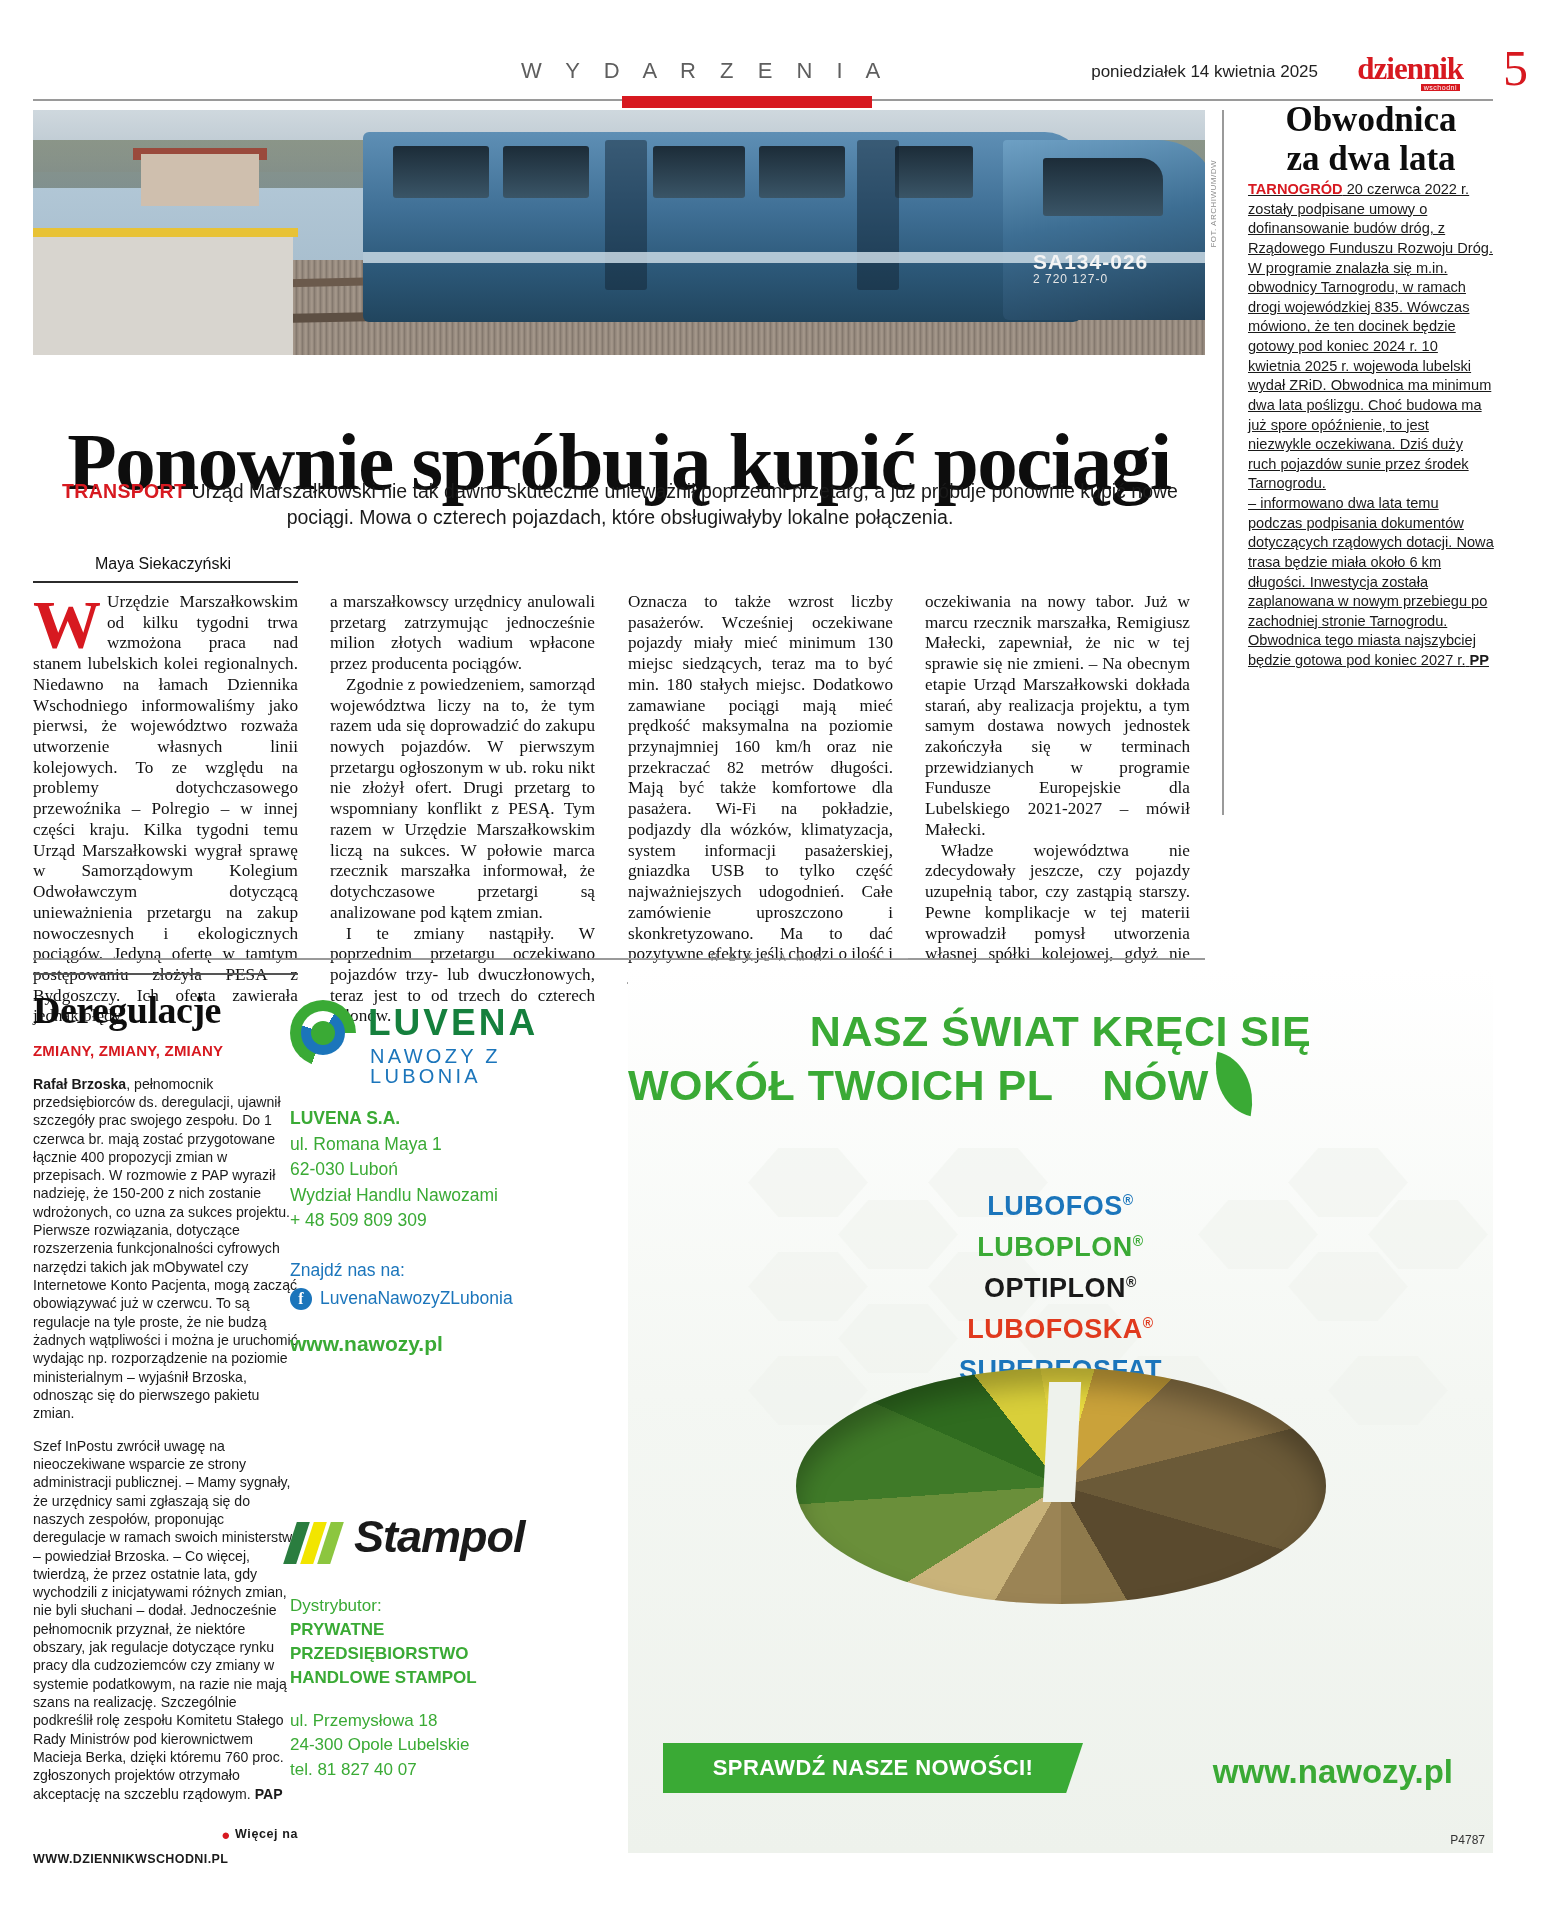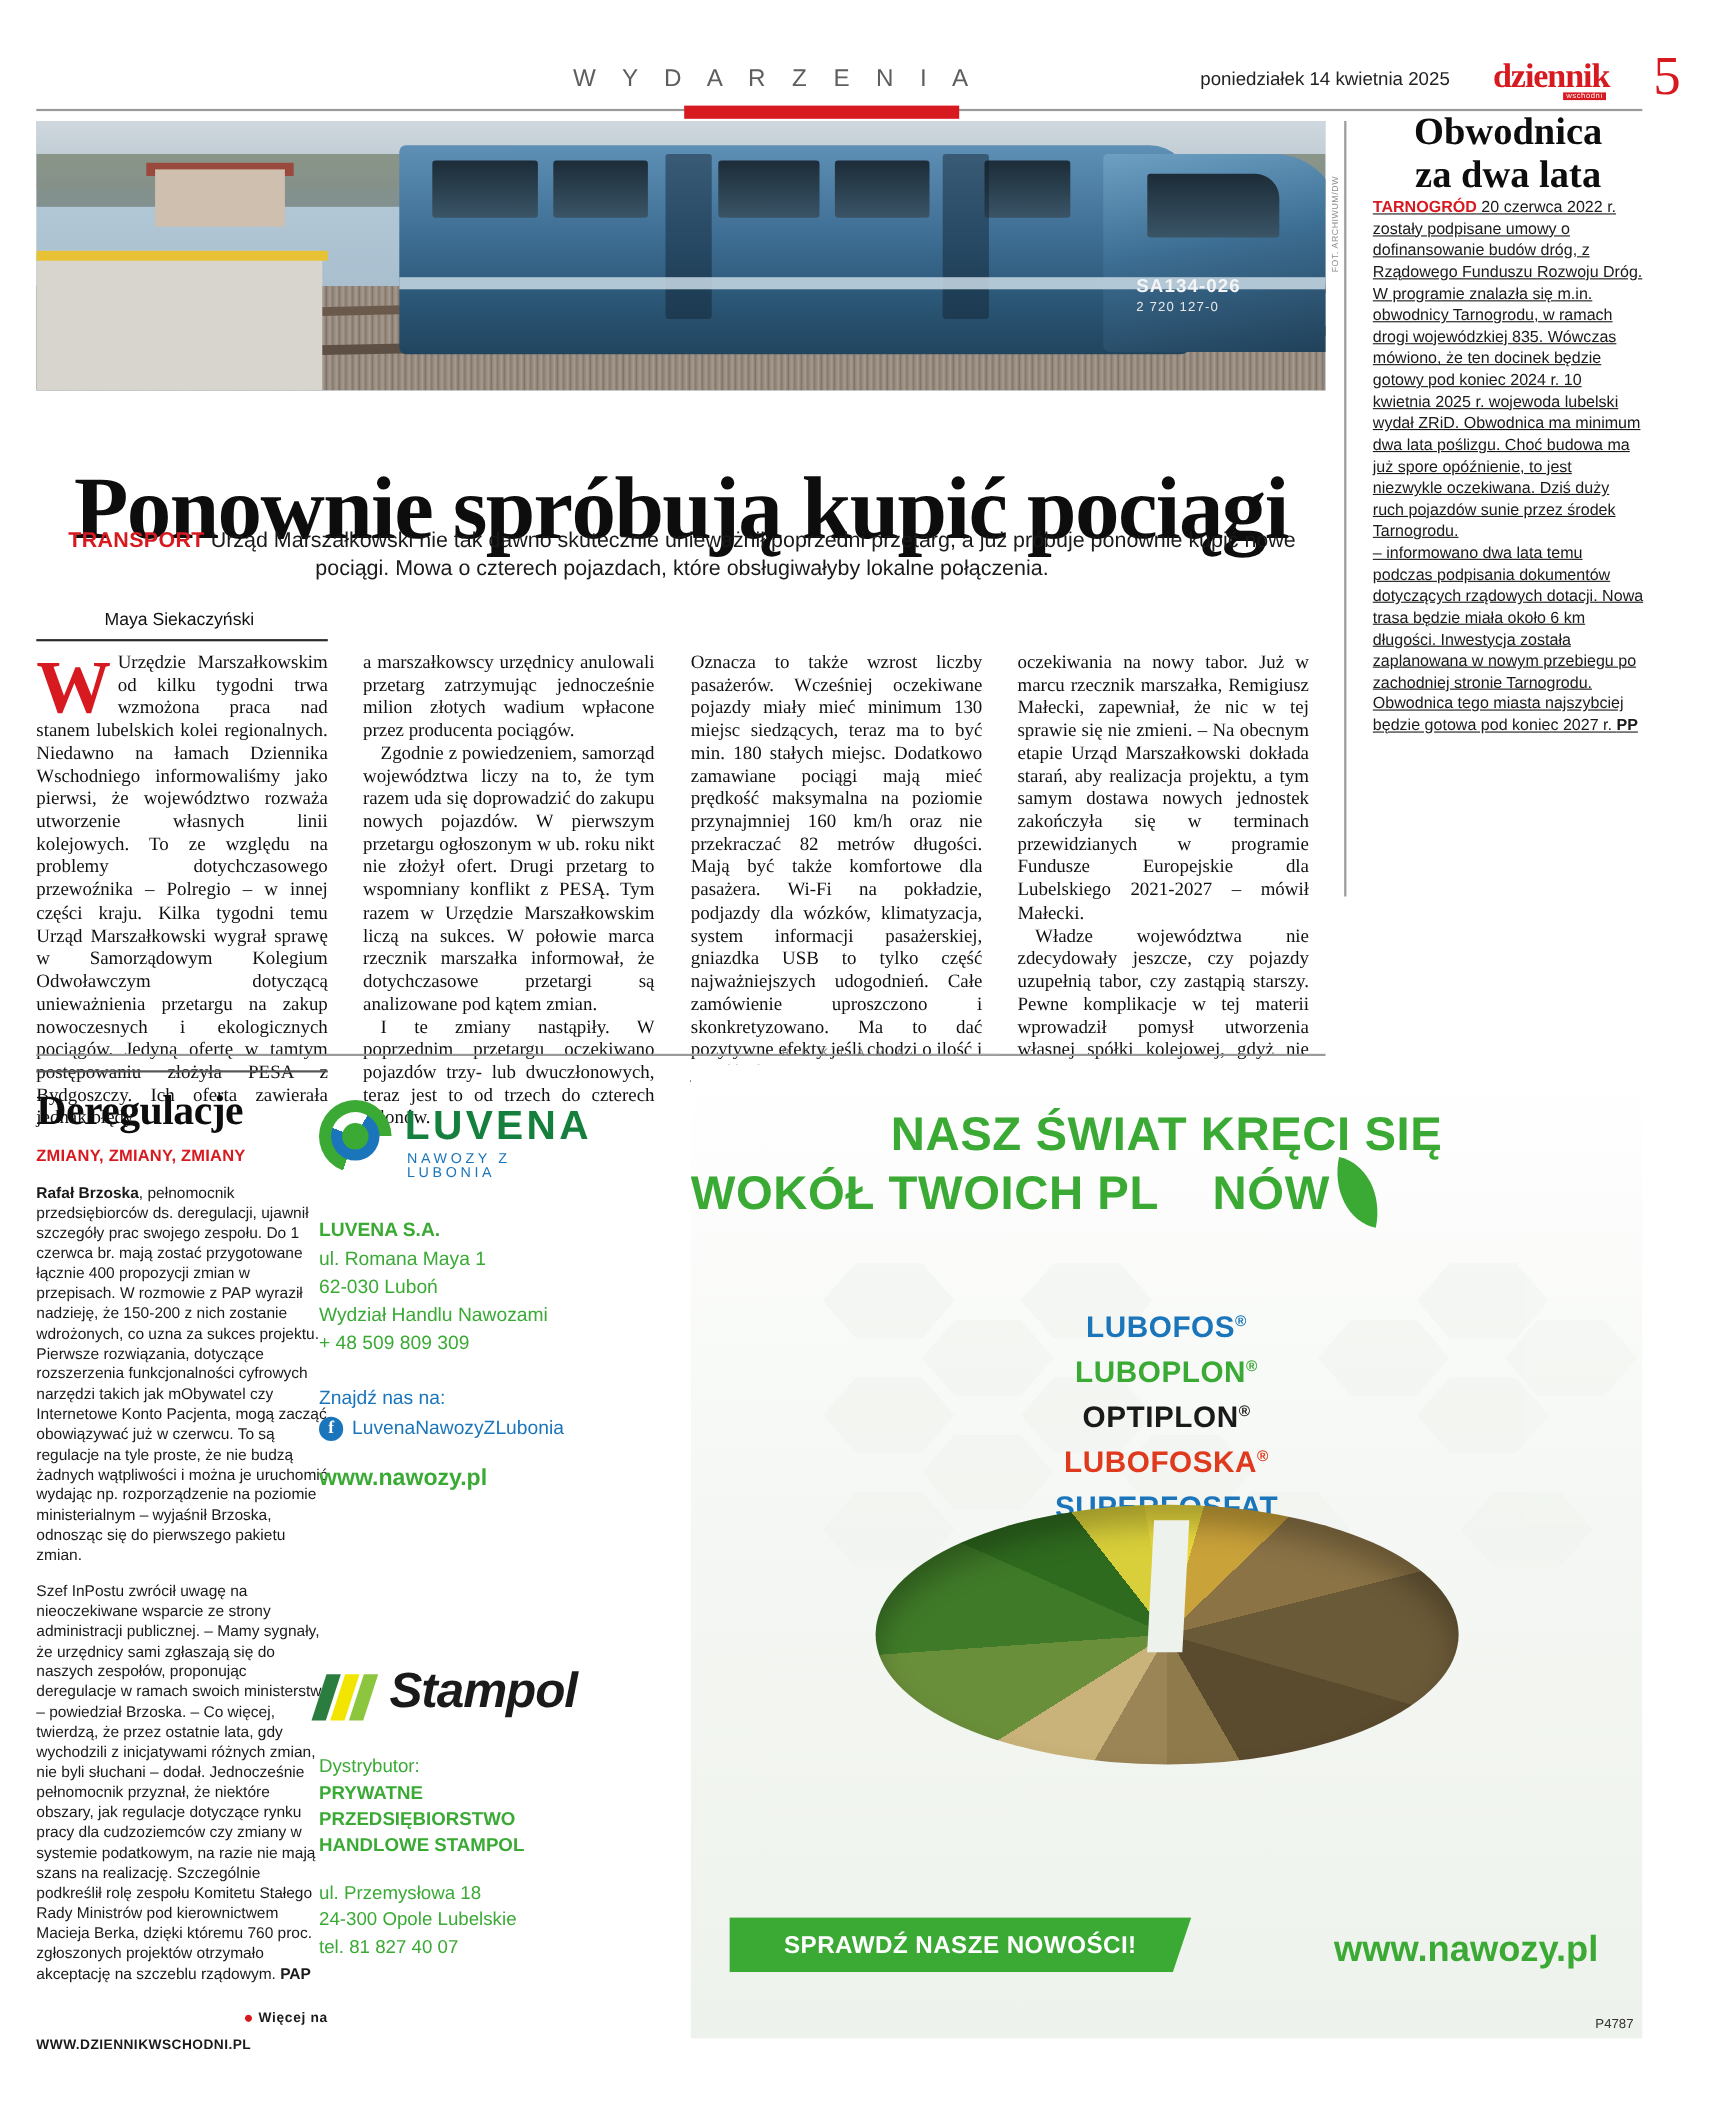--- a/index.html
+++ b/index.html
@@ -65,21 +65,21 @@
     position:absolute;left:970px;top:30px;width:215px;height:180px;
     background:linear-gradient(170deg,#6ea0c4 0%,#3d6e93 45%,#204058 100%);
     border-radius:4px 60px 14px 6px;
   }
   .ph-win{position:absolute;top:36px;height:52px;background:linear-gradient(#1c2c38,#3a5567);
     border-radius:3px;}
   .ph-stripe{position:absolute;left:330px;top:142px;width:855px;height:11px;background:#c9d9e4;opacity:.85;}
   .ph-door{position:absolute;top:30px;width:42px;height:150px;background:rgba(15,30,45,.45);border-radius:3px;}
   .ph-sa{
     position:absolute;left:1000px;top:140px;font-family:"Liberation Sans",sans-serif;
-    font-size:17px;font-weight:bold;color:#f4f4f4;letter-spacing:1px;
+    font-size:21px;font-weight:bold;color:#f4f4f4;letter-spacing:1px;
   }
   .ph-sa2{
     position:absolute;left:1000px;top:162px;font-family:"Liberation Sans",sans-serif;
     font-size:12px;color:#e6e6e6;letter-spacing:1px;
   }
   .photo-credit{
     position:absolute;left:1209px;top:160px;width:14px;
     font-family:"Liberation Sans",sans-serif;font-size:8px;color:#8c8c8c;
     writing-mode:vertical-rl;transform:rotate(180deg);letter-spacing:.5px;white-space:nowrap;
   }
@@ -185,21 +185,21 @@
   .luv-mark::before{
     content:"";position:absolute;left:21px;top:21px;width:24px;height:24px;border-radius:50%;
     background:#3aaa35;z-index:2;
   }
   .luv-name{
     position:absolute;left:78px;top:4px;font-family:"Liberation Sans",sans-serif;
     font-size:37px;font-weight:bold;color:#15803d;letter-spacing:3px;line-height:1;
   }
   .luv-sub{
     position:absolute;left:80px;top:46px;font-family:"Liberation Sans",sans-serif;
-    font-size:13px;color:#1b75bb;letter-spacing:3.3px;line-height:1;
+    font-size:20px;color:#1b75bb;letter-spacing:3.3px;line-height:1;
   }
   .luv-addr{
     margin-top:36px;font-family:"Liberation Sans",sans-serif;font-size:17.5px;
     line-height:1.46;color:#3aaa35;
   }
   .luv-addr b{font-weight:bold;}
   .luv-find{
     margin-top:26px;font-family:"Liberation Sans",sans-serif;font-size:17.5px;color:#1b75bb;
   }
   .luv-fb{margin-top:7px;display:flex;align-items:center;gap:8px;}

